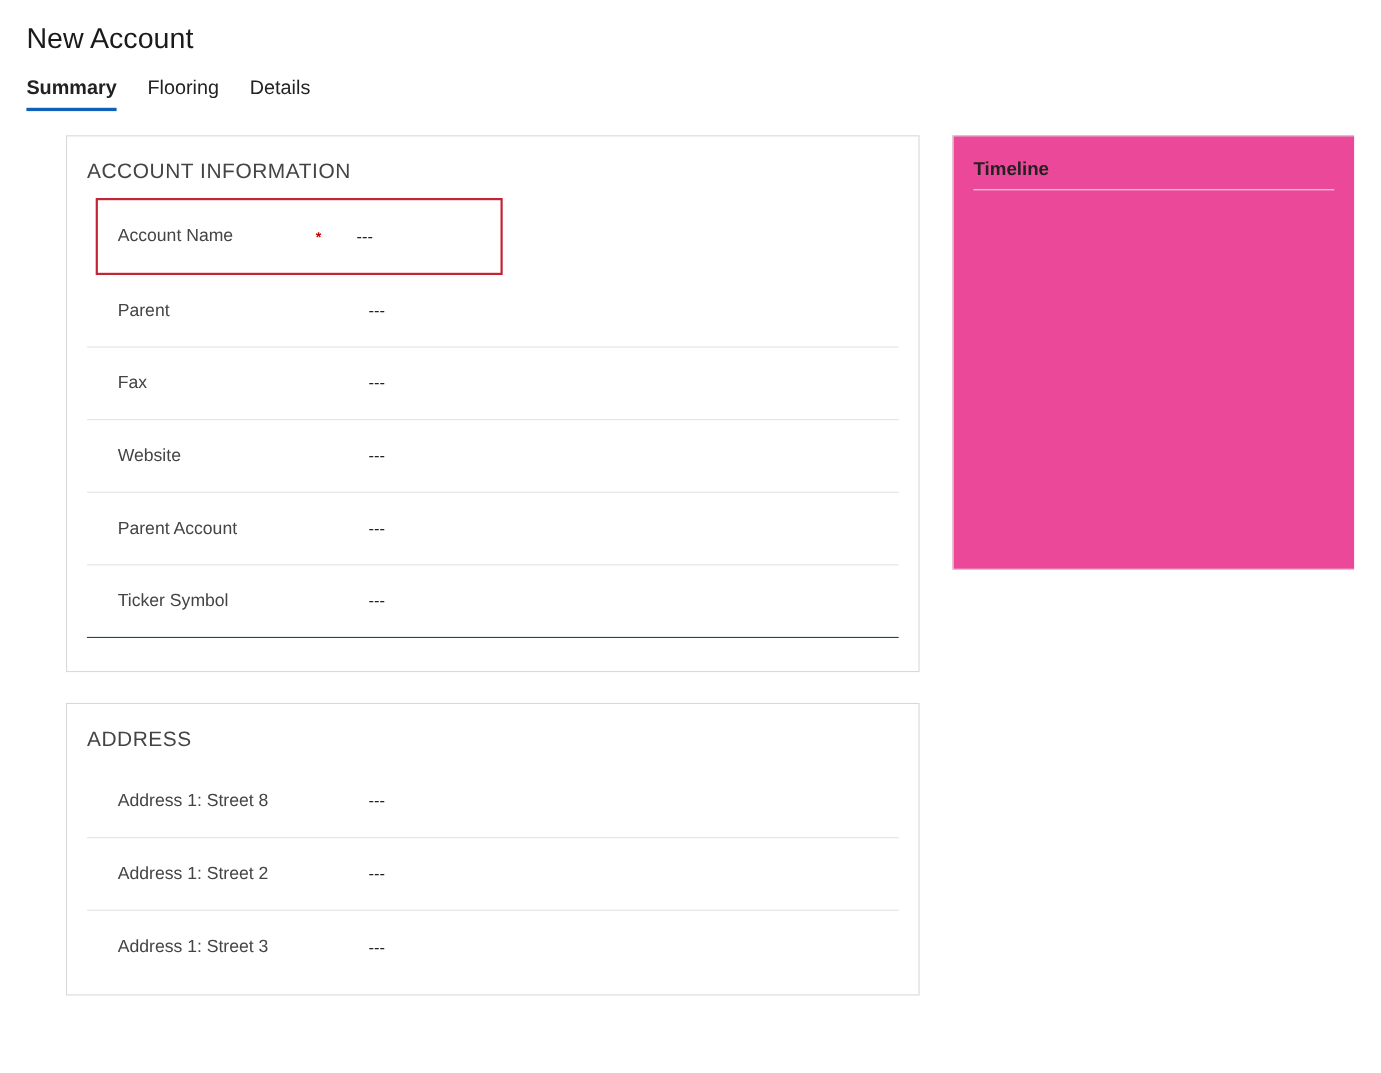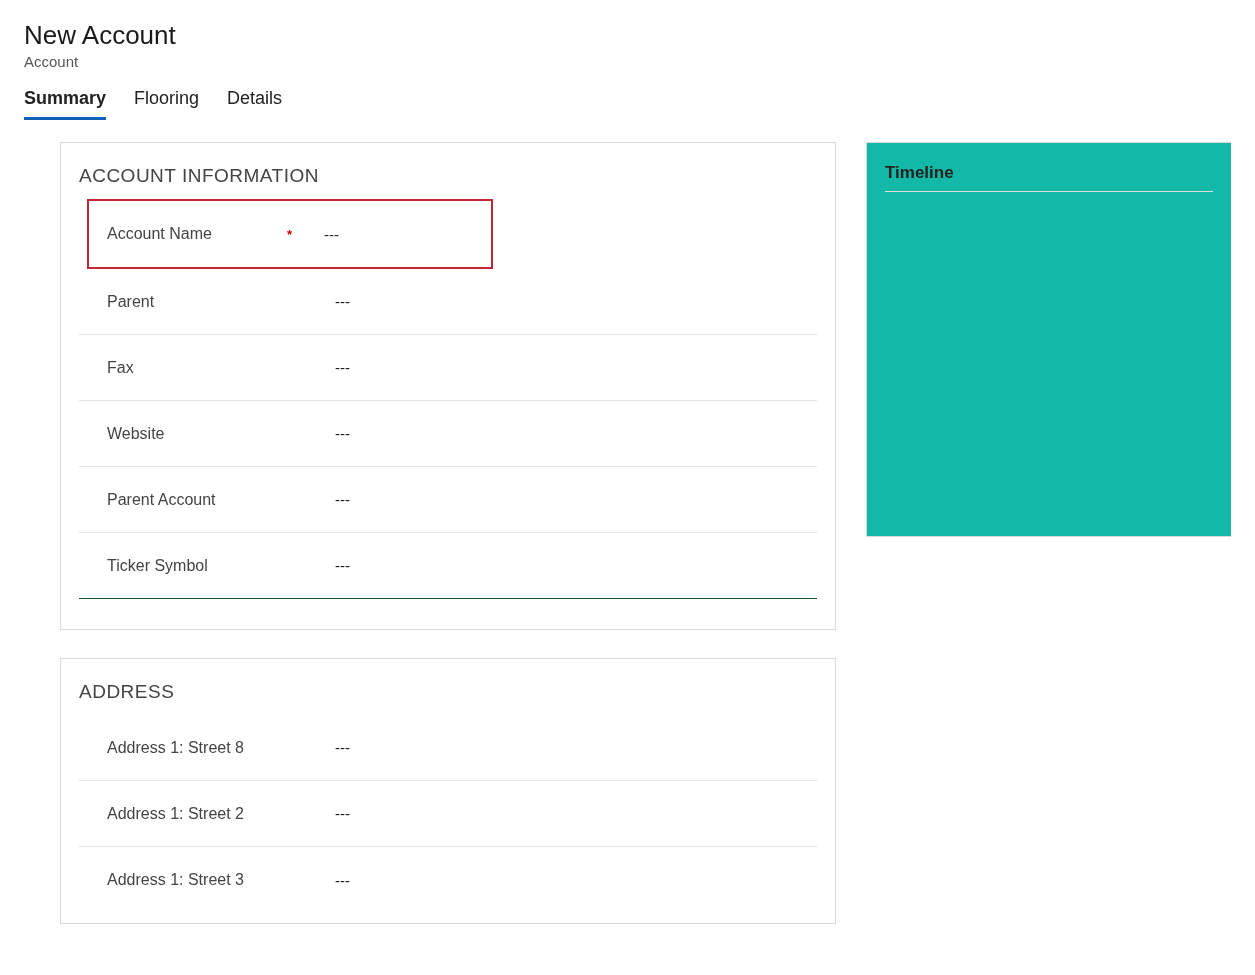--- a/index.html
+++ b/index.html
@@ -105,32 +105,32 @@
       padding-left: 28px;
       font-size: 15px;
       color: #222;
       cursor: text;
     }
     .highlight-box {
       border: 2.5px solid #c22535;
       border-bottom: 2.5px solid #c22535 !important;
       margin-left: 8px;
       padding-left: 18px;
-      width: 406px;
+      width: 370px;
       min-height: 70px;
     }
     .highlight-box .field-label-wrap {
       flex: 0 0 195px;
     }
     .highlight-box .field-value {
       padding-left: 22px;
     }
     .timeline-panel {
       border: 1px solid #d9d9d9;
-      background: #14b8a6;
+      background: #ec4899;
       padding: 20px 18px;
       min-height: 395px;
       border-right: none;
     }
     .timeline-title {
       font-size: 17px;
       font-weight: 600;
       color: #222;
       padding-bottom: 8px;
       border-bottom: 1px solid #ddd;
@@ -143,21 +143,20 @@
     }
     .address-panel .field-row:last-child {
       border-bottom: none;
     }
   </style>
 </head>
 <body>
 
 <div class="header">
   <div class="page-title">New Account</div>
-  <div class="page-subtitle">Account</div>
 </div>
 
 <div class="tabs">
   <div class="tab active">Summary</div>
   <div class="tab">Flooring</div>
   <div class="tab">Details</div>
 </div>
 
 <div class="main-layout">
   <div class="left-col">

